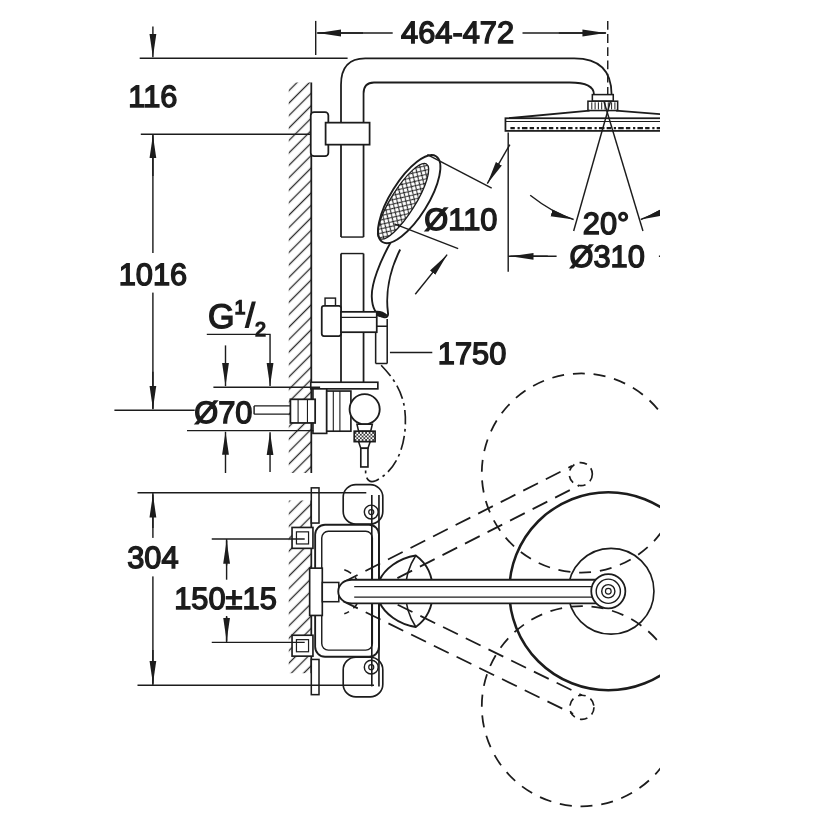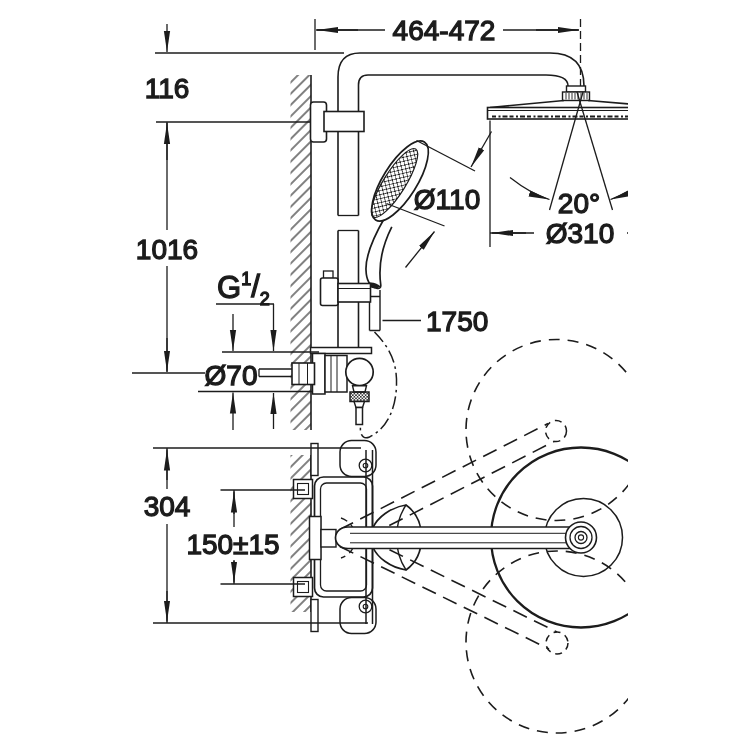--- a/index.html
+++ b/index.html
@@ -1,16 +1,16 @@
 <!DOCTYPE html>
 <html><head>
 <meta charset="utf-8">
 <style>
   html,body{margin:0;padding:0;background:#ffffff;}
-  #stage{width:600px;height:750px;background:#7dd3fc;position:relative;overflow:hidden;margin-left:28px;}
+  #stage{width:600px;height:750px;background:#7dd3fc;position:relative;overflow:hidden;}
   svg{display:block;}
   text{font-family:"Liberation Sans","DejaVu Sans",sans-serif;fill:#1c1c1c;}
   .dim{font-size:28px;}
   .gthread{font-size:31px;}
   .sup{font-size:18px;}
 </style>
 </head>
 <body>
 
 <div id="stage">

